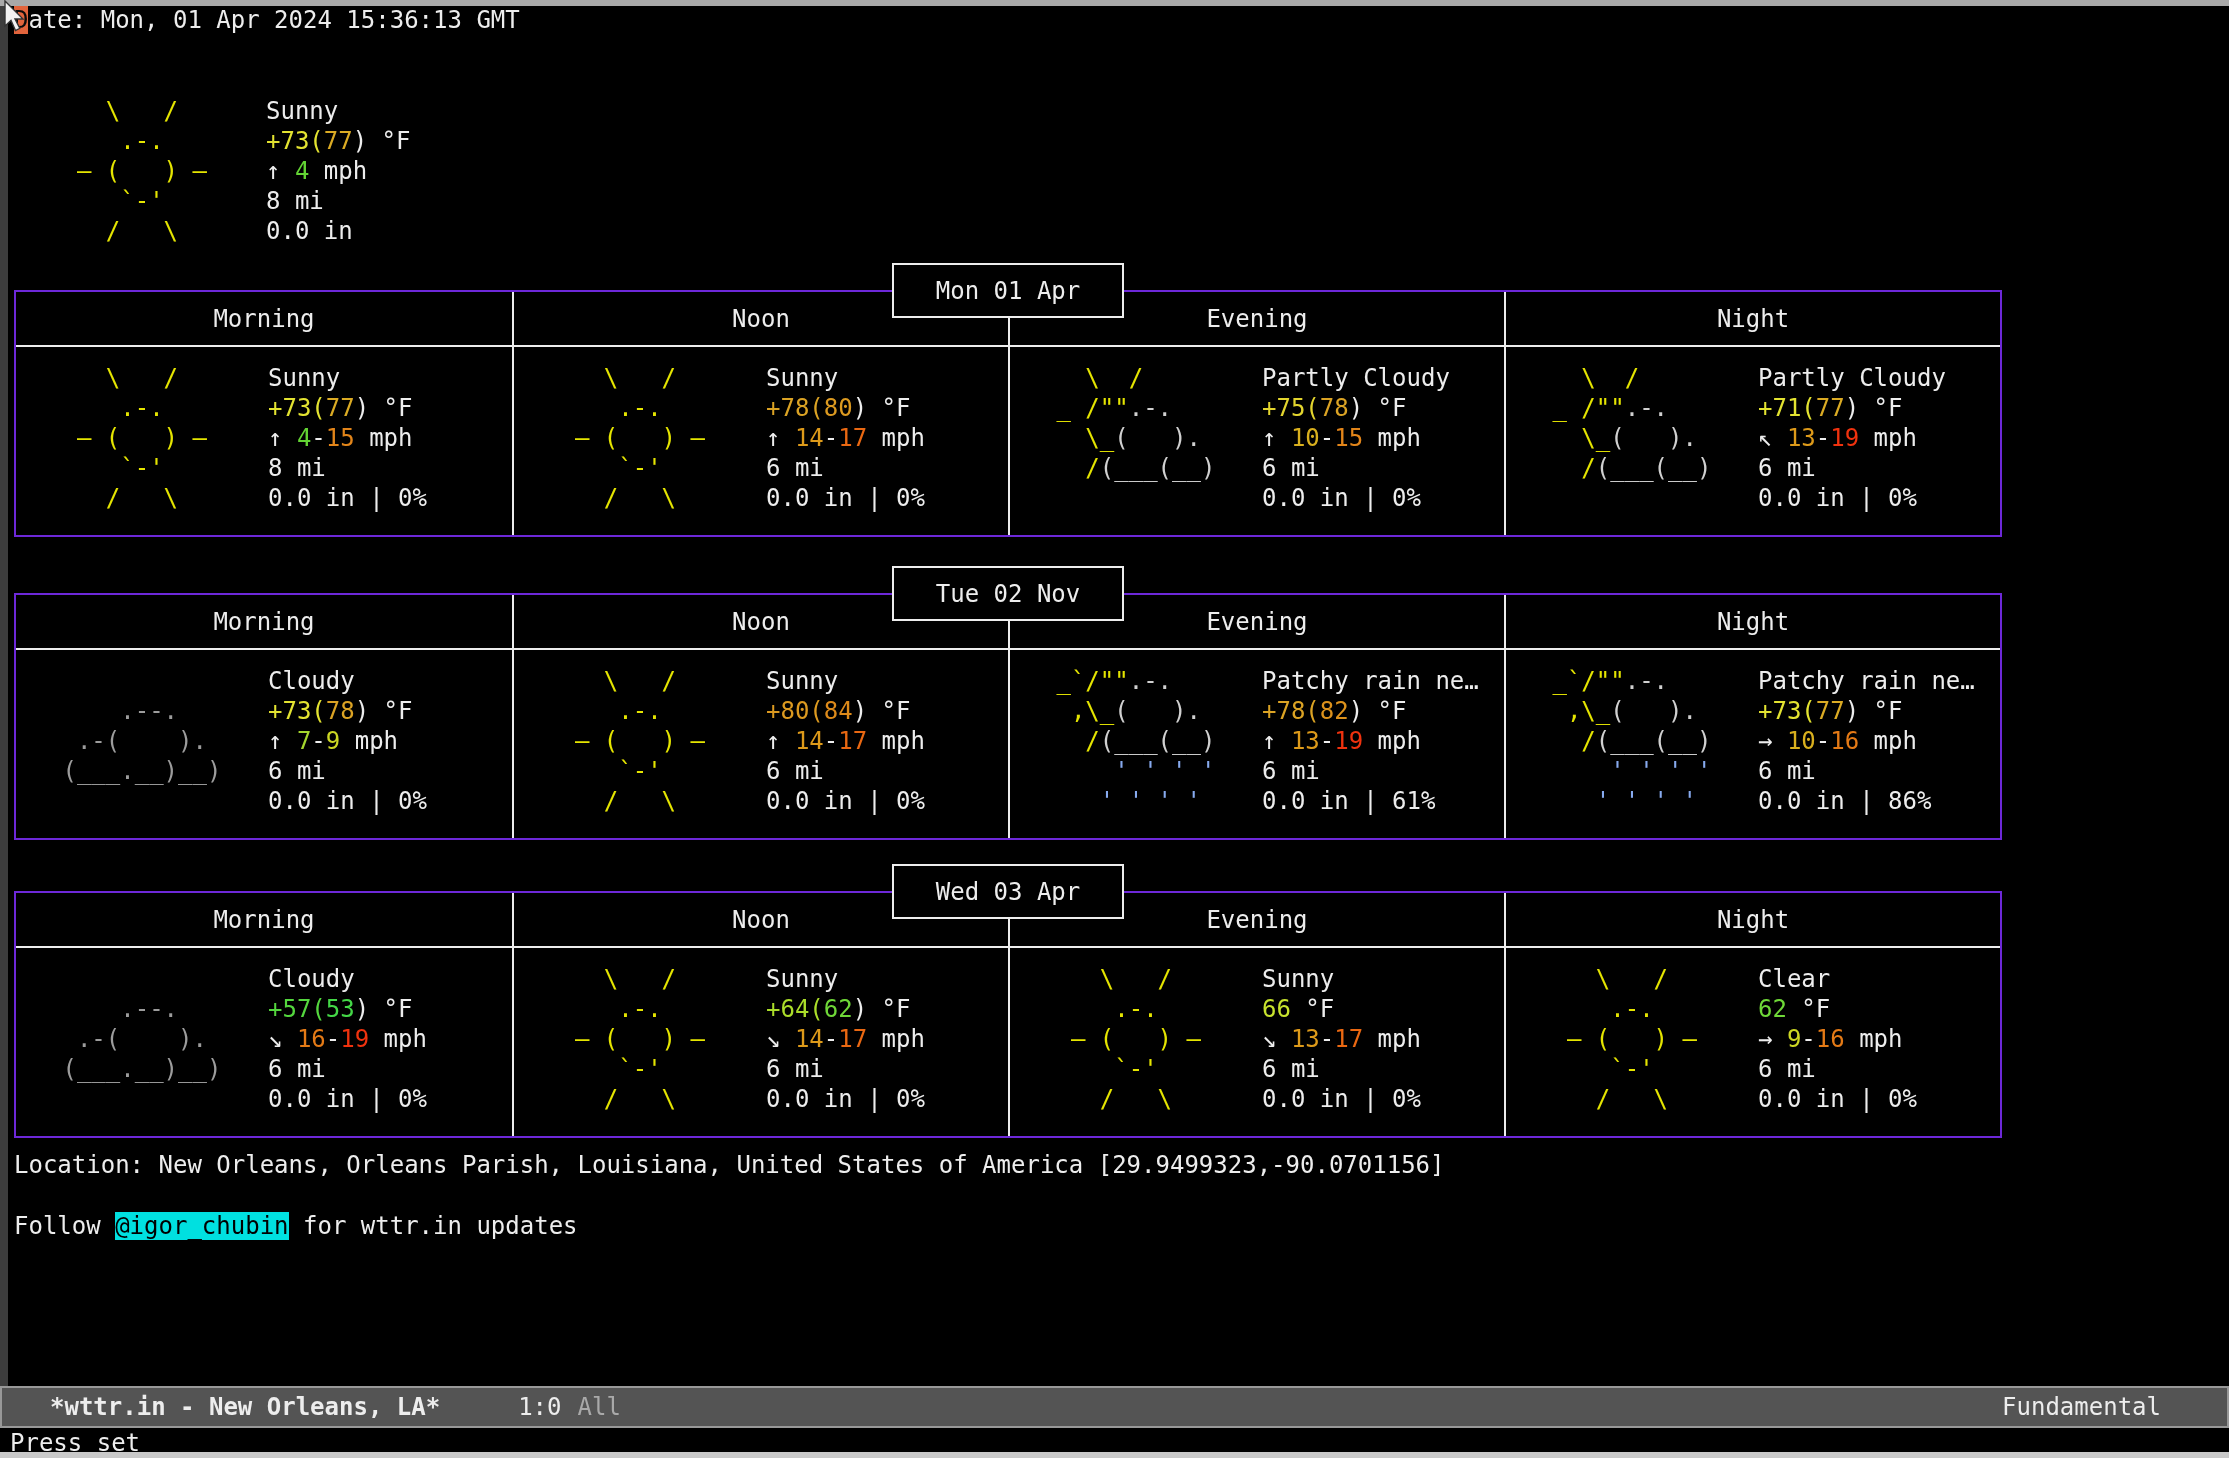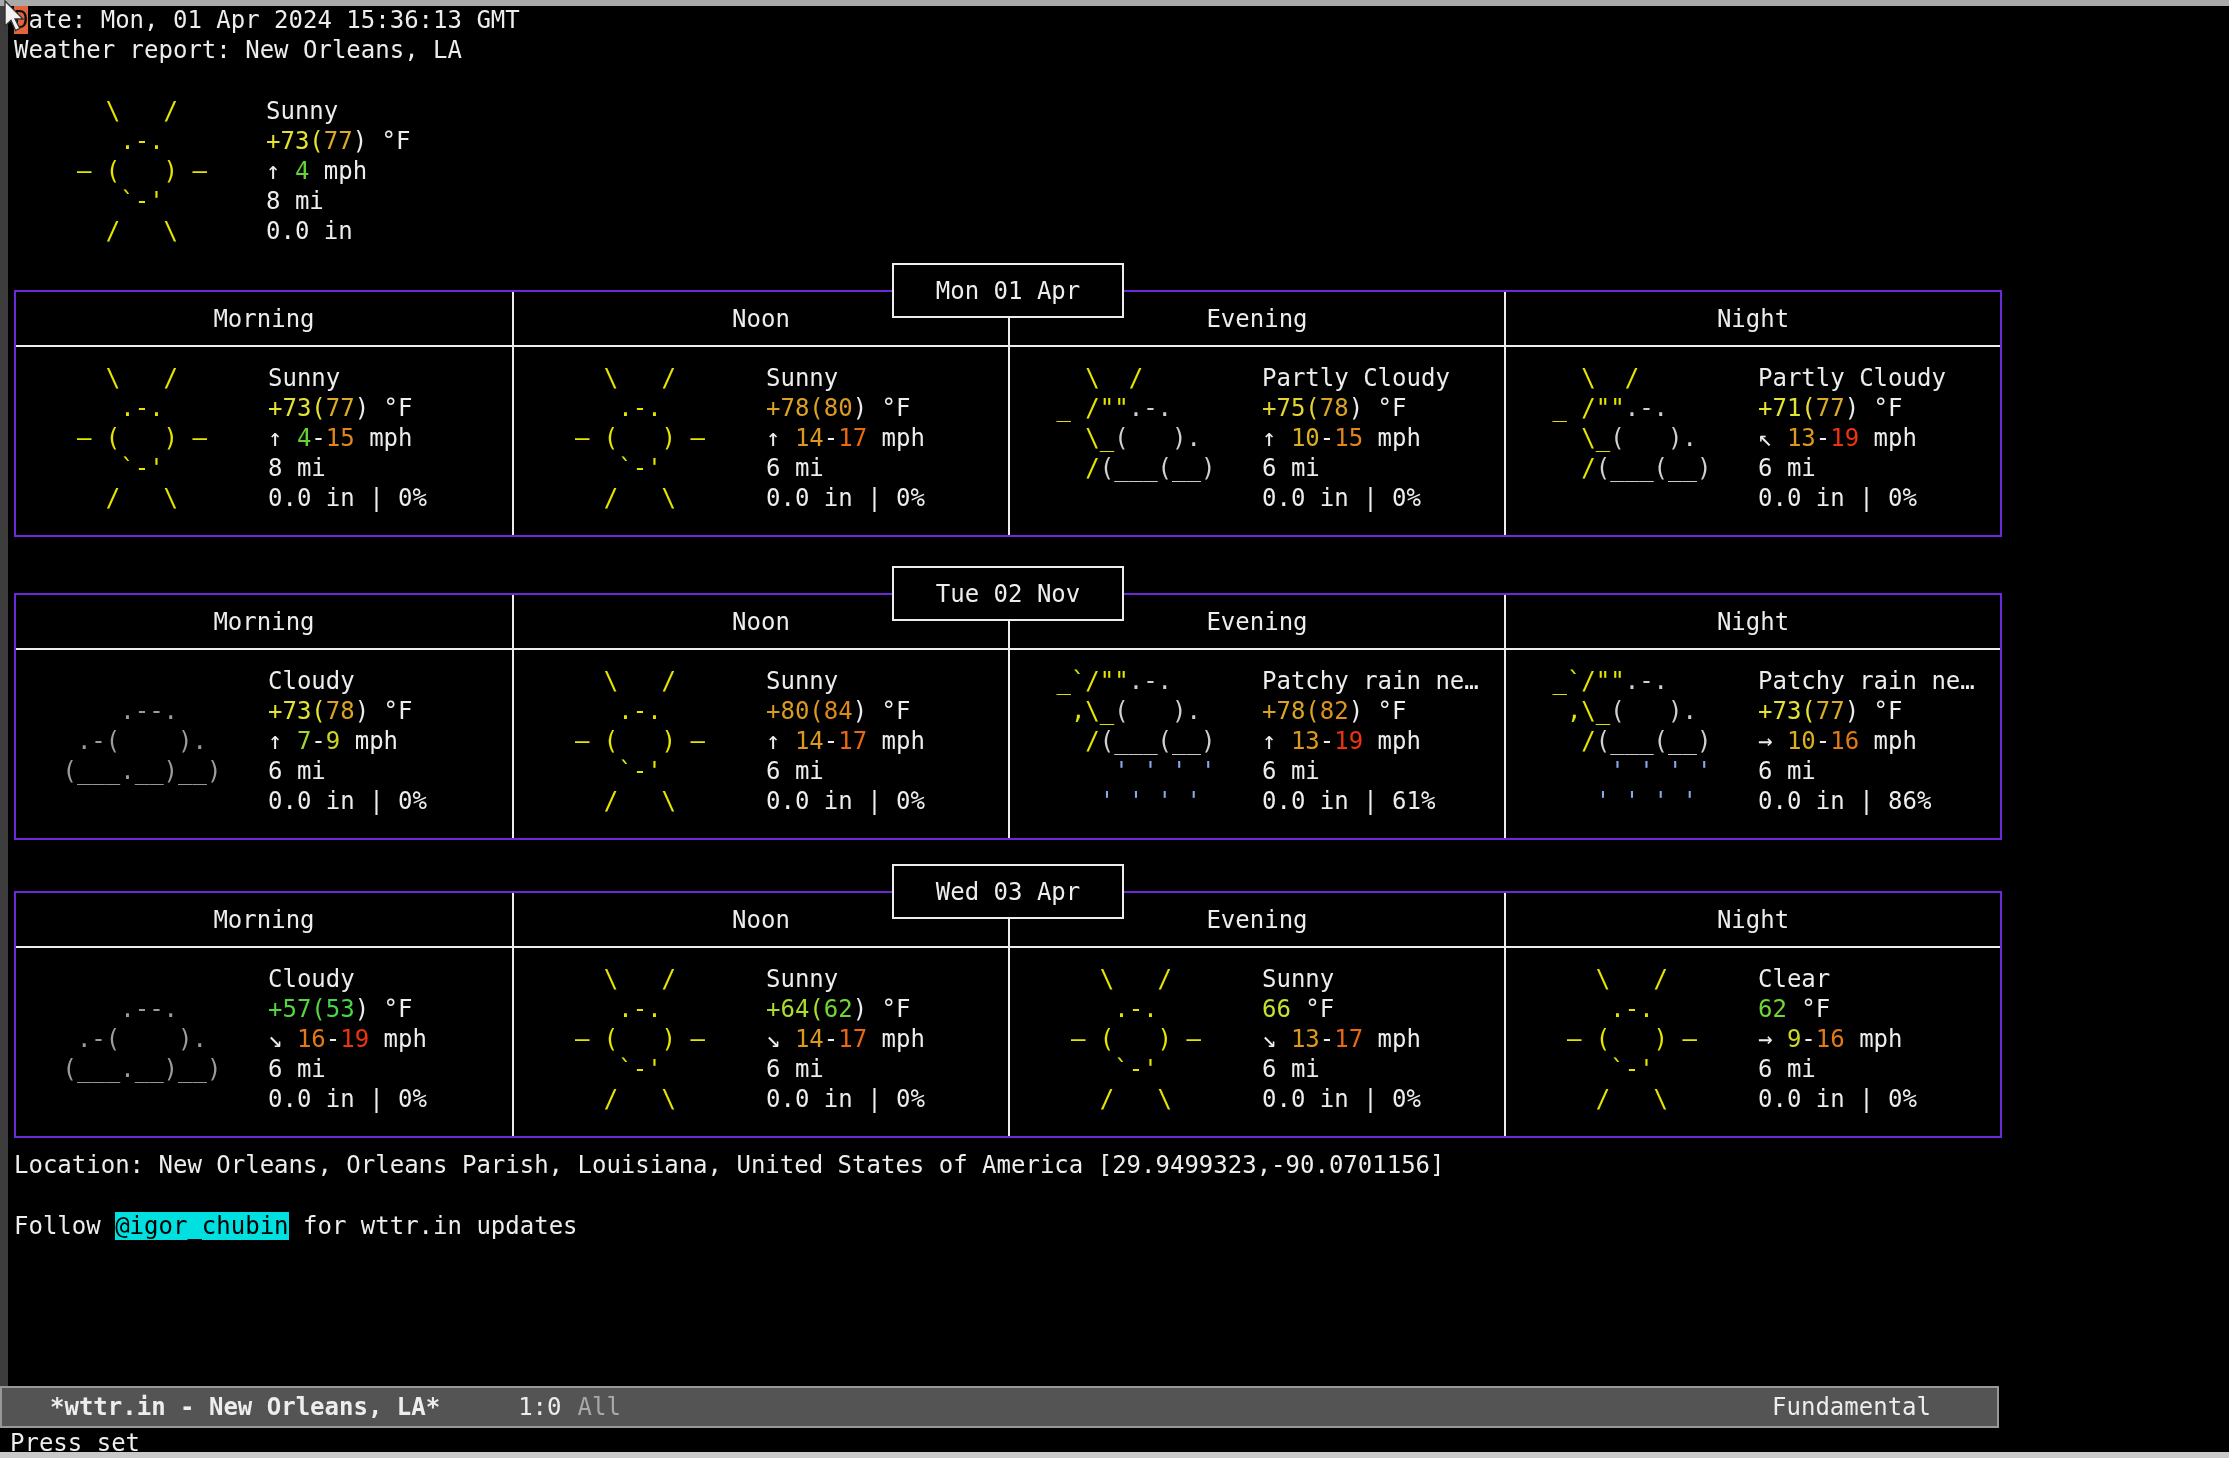--- a/index.html
+++ b/index.html
@@ -25,40 +25,39 @@
   .cells{display:grid;grid-template-columns:repeat(4,1fr);border-top:2px solid #ededed;height:188px;}
   .cell{border-left:2px solid #ededed;box-sizing:border-box;display:flex;padding-top:16px;overflow:hidden;}
   .cell:first-child{border-left:none;}
   .cell .art{width:252px;padding-left:32px;box-sizing:border-box;flex:none;}
   .datebox{position:absolute;left:50%;top:-29px;transform:translateX(-50%);width:232px;height:55px;
            background:#000;border:2px solid #ededed;box-sizing:border-box;z-index:3;
            display:flex;align-items:center;justify-content:center;}
   #floc{position:absolute;left:14px;top:1150px;}
   #ffollow{position:absolute;left:14px;top:1211px;}
   #fpress{position:absolute;left:14px;top:1272px;}
-  #modeline{position:absolute;left:0;top:1386px;width:1999px;height:42px;background:#545454;
+  #modeline{position:absolute;left:0;top:1386px;width:2229px;height:42px;background:#545454;
             border:2px solid #989898;box-sizing:border-box;display:flex;align-items:center;}
   #modeline .buf{font-weight:bold;margin-left:48px;white-space:pre;}
   #modeline .pos{margin-left:78px;}
   #modeline .scr{margin-left:16px;color:#a9a9a9;}
   #modeline .spacer{flex:1;}
   #modeline .mode{margin-right:66px;text-align:center;}
   #minibuf{position:absolute;left:10px;top:1428px;}
   #mouse{position:absolute;left:2px;top:0;z-index:9;}
 </style>
 </head>
 <body>
 
 <div id="screen">
   <div class="topstrip"></div>
   <div class="fringe"></div>
   <div class="bottomstrip"></div>
 
   <div id="hline1" class="line"><span class="cursor">D</span><span>ate: Mon, 01 Apr 2024 15:36:13 GMT</span></div>
-  <div id="hline2" class="line">Weather report: New Orleans, LA</div>
 
   <pre id="current-art" class="art"><div class="line"><span style="color: rgb(229, 229, 0);">    \   /</span></div><div class="line"><span style="color: rgb(229, 229, 0);">     .-.</span></div><div class="line"><span style="color: rgb(229, 229, 0);">  ― (   ) ―</span></div><div class="line"><span style="color: rgb(229, 229, 0);">     `-'</span></div><div class="line"><span style="color: rgb(229, 229, 0);">    /   \</span></div></pre>
   <div id="current-text">
       <div class="line">Sunny</div>
       <div class="line"><span style="color: rgb(227, 227, 49);">+73(</span><span style="color: rgb(219, 171, 36);">77</span><span>) °F</span></div>
       <div class="line"><span>↑ </span><span style="color: rgb(99, 212, 52);">4</span><span> mph</span></div>
       <div class="line">8 mi</div>
       <div class="line">0.0 in</div>
     </div>
 

